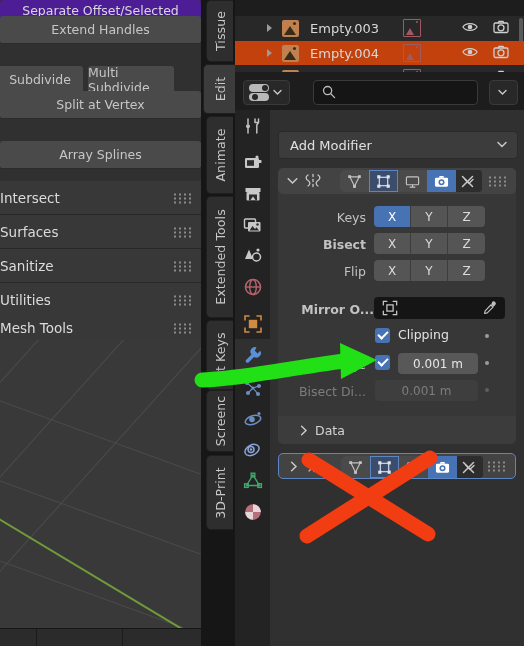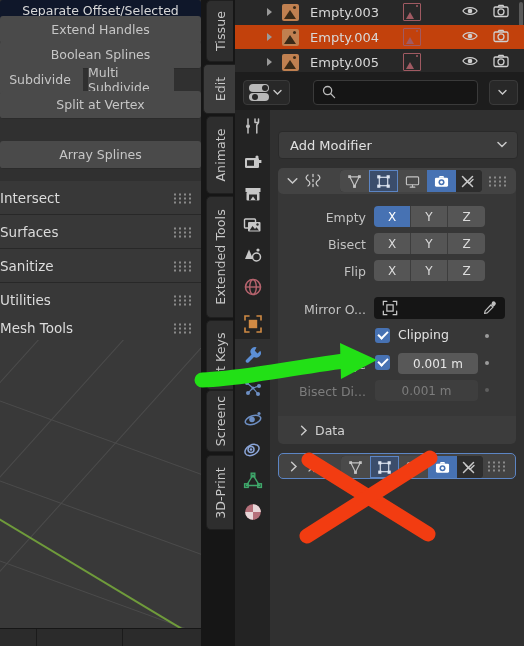--- a/index.html
+++ b/index.html
@@ -49,21 +49,21 @@
     box-sizing:border-box;
   }
   .vtab.active{background:#3c3c3c;left:2px;width:32px;}
   .vtab span{
     position:absolute;left:50%;top:50%;white-space:nowrap;
     transform:translate(-50%,-50%) rotate(-90deg);
     font-size:12.5px;color:#c8c8c8;letter-spacing:.1px;
   }
 
   
-  #outliner{left:235px;top:0;width:289px;height:72px;background:#282828;overflow:hidden;}
+  #outliner{left:235px;top:16px;width:289px;height:72px;background:#282828;overflow:hidden;}
   .ol-row{position:absolute;left:0;width:289px;height:24px;display:flex;align-items:center;}
   .ol-row.alt{background:#c2410c;}
   .ol-disc{
     width:0;height:0;margin-left:32px;
     border-left:5px solid #9a9a9a;border-top:4px solid transparent;border-bottom:4px solid transparent;
   }
   .ol-empty-ico{
     width:17px;height:17px;margin-left:10px;background:#c08050;border-radius:2px;
     position:relative;overflow:hidden;flex:none;
   }
@@ -190,28 +190,25 @@
     border-radius:0 0 5px 5px;display:flex;align-items:center;
   }
 
   
   #overlay{left:0;top:0;width:524px;height:646px;pointer-events:none;}
 </style>
 </head>
 <body>
 
 <div class="abs" id="left-panel">
-    <div class="op-btn" style="top: 0px; height: 22px; width: 201px; background: #0f172a; color: rgb(216, 216, 216);">
+    <div class="op-btn" style="top: 0px; height: 22px; width: 201px; background: #4c1d95; color: rgb(216, 216, 216);">
       <span>Separate Offset/Selected</span>
     </div>
     <div class="op-btn" style="top: 16px; height: 28px; width: 201px;">
       <span>Extend Handles</span>
-    </div>
-    <div class="op-btn" style="top: 41px; height: 28px; width: 201px;">
-      <span>Boolean Splines</span>
     </div>
     <div class="op-btn half" style="top: 66px; height: 28px; left: -3px;">
       <span>Subdivide</span>
     </div>
     <div class="op-btn half" style="top: 66px; height: 28px; left: 88px;">
       <span>Multi Subdivide</span>
     </div>
     <div class="op-btn" style="top: 91px; height: 28px; width: 201px;">
       <span>Split at Vertex</span>
     </div>
@@ -616,42 +613,42 @@
           <i style="left: 5px; top: 4px;"></i>
           <i style="left: 10px; top: 4px;"></i>
           <i style="left: 15px; top: 4px;"></i>
           <i style="left: 0px; top: 8px;"></i>
           <i style="left: 5px; top: 8px;"></i>
           <i style="left: 10px; top: 8px;"></i>
           <i style="left: 15px; top: 8px;"></i>
         </div>
     </div>
 
-    <div class="rowlabel" style="left:24px;top:100px;width:72px;">Empty</div>
+    <div class="rowlabel" style="left:24px;top:100px;width:72px;">Keys</div>
     <div class="xyz" style="left:104px;top:96px;">
       <div class="xyzb first on">X</div>
       <div class="xyzb">Y</div>
       <div class="xyzb last">Z</div>
     </div>
 
-    <div class="rowlabel" style="left:24px;top:127px;width:72px;">Bisect</div>
+    <div class="rowlabel" style="left:24px;top:127px;width:72px;font-weight:bold;">Bisect</div>
     <div class="xyz" style="left:104px;top:123px;">
       <div class="xyzb first">X</div>
       <div class="xyzb">Y</div>
       <div class="xyzb last">Z</div>
     </div>
 
     <div class="rowlabel" style="left:24px;top:154px;width:72px;">Flip</div>
     <div class="xyz" style="left:104px;top:150px;">
       <div class="xyzb first">X</div>
       <div class="xyzb">Y</div>
       <div class="xyzb last">Z</div>
     </div>
 
-    <div class="rowlabel" style="left:10px;top:192px;width:86px;">Mirror O...</div>
+    <div class="rowlabel" style="left:18px;top:192px;width:86px;font-weight:bold;">Mirror O...</div>
     <div class="objfield" style="left:104px;top:187px;width:131px;height:22px;">
       <svg class="abs" style="left:8px;top:3px;" width="16" height="16" viewBox="0 0 18 18">
         <path d="M1.5 5.5 V1.5 H5.5 M12.5 1.5 H16.5 V5.5 M16.5 12.5 V16.5 H12.5 M5.5 16.5 H1.5 V12.5" stroke="#c9c9c9" stroke-width="1.4" fill="none" stroke-linecap="round"></path>
         <rect x="5.5" y="5.5" width="7" height="7" stroke="#c9c9c9" stroke-width="1.4" fill="none"></rect>
       </svg>
       <svg class="abs" style="right:7px;top:3px;" width="16" height="16" viewBox="0 0 16 16">
         <path d="M10.2 1.8 a2.2 2.2 0 0 1 3.1 3.1 L11.5 6.7 L9.3 4.5 Z" fill="#c0c0c0"></path>
         <path d="M8.8 5 L11 7.2 L5.3 12.9 L2.6 13.5 L3.2 10.8 Z" stroke="#c0c0c0" stroke-width="1.2" fill="none" stroke-linejoin="round"></path>
       </svg>
     </div>

